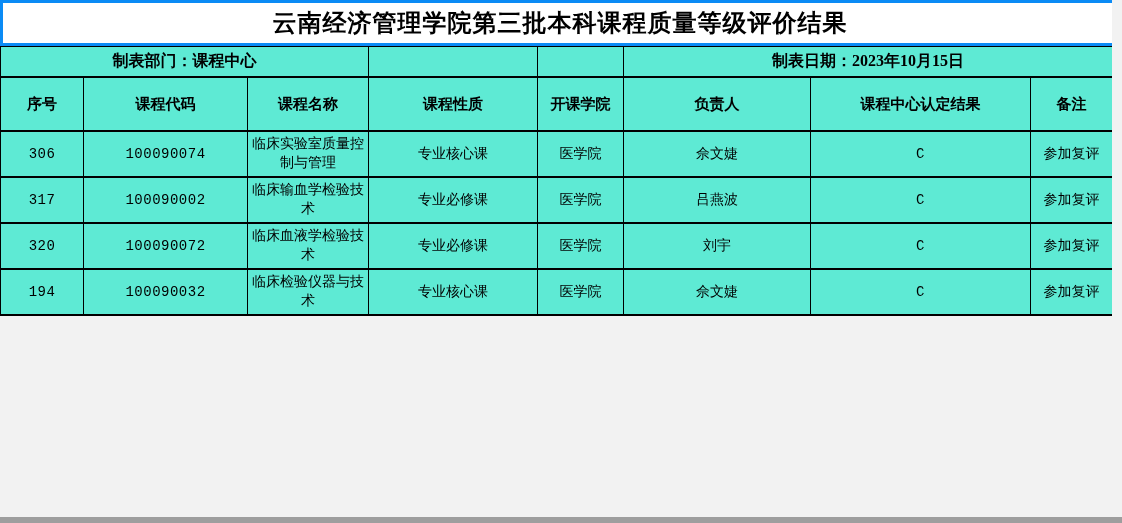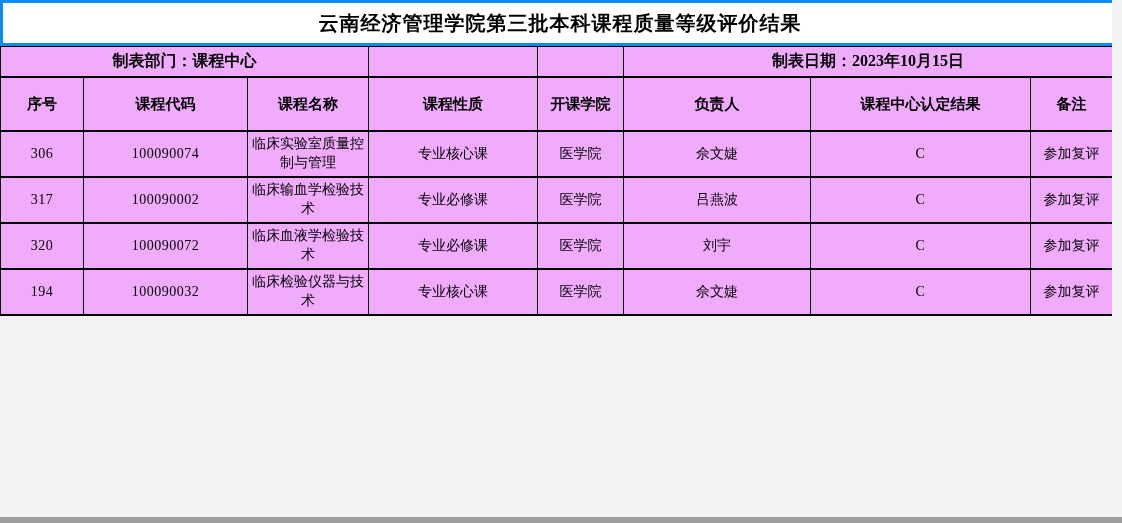--- a/index.html
+++ b/index.html
@@ -13,31 +13,31 @@
     background:#f2f2f2;
     overflow:hidden;
   }
   
   .title-cell {
     position:absolute; left:0; top:0;
     width:1114px; height:40px;
     background:#ffffff;
     border:3px solid #0b8bf5;
     display:flex; align-items:center; justify-content:center;
-    font-size:20px; font-weight:bold; color:#000;
+    font-size:24px; font-weight:bold; color:#000;
     letter-spacing:1px;
     white-space:nowrap;
   }
   
   table.sheet {
     position:absolute; left:0; top:46px;
     width:1112px;
     border-collapse:collapse;
     table-layout:fixed;
-    background:#f0abfc;
+    background:#5eead4;
   }
   table.sheet td, table.sheet th {
     border:1px solid #000;
     border-bottom-width:2px;
     text-align:center;
     vertical-align:middle;
     padding:0 2px;
     color:#000;
     overflow:hidden;
   }
@@ -53,21 +53,21 @@
     border-top-width:2px;
     border-radius:12px;
   }
   tr.data-row td {
     height:44px;
     font-size:14px;
     line-height:1.35;
   }
   .muted {
     color:#595959;
-    font-family:Liberation Serif, serif;
+    font-family:Liberation Mono, monospace;
     font-size:13px;
     letter-spacing:0.5px;
   }
   
   .bottom-strip {
     position:absolute; left:0; bottom:0;
     width:1122px; height:6px;
     background:#9e9e9e;
   }
   .right-margin {

